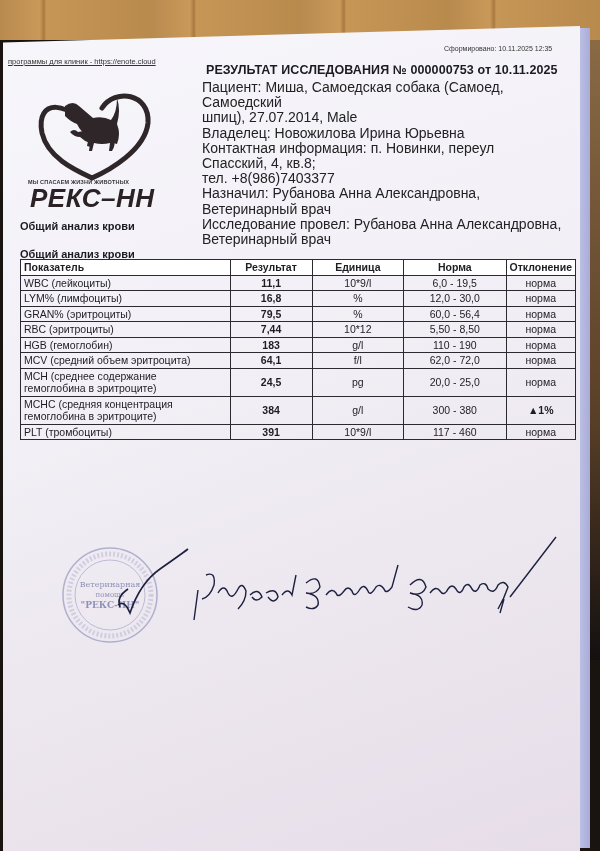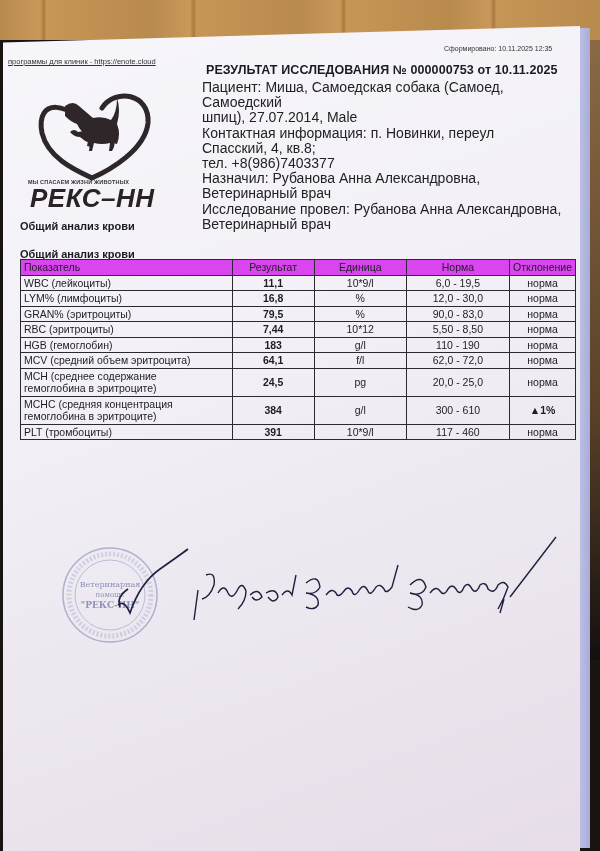--- a/index.html
+++ b/index.html
@@ -36,21 +36,21 @@
     .logo-slogan { left: 28px; top: 179px; font-size: 5.5px; font-weight: bold; color: #333; letter-spacing: 0.2px; }
     .section1 { left: 20px; top: 220px; font-size: 11px; font-weight: bold; }
     .section2 { left: 20px; top: 248px; font-size: 11px; font-weight: bold; }
     table.results {
       position: absolute; left: 20px; top: 259px; width: 556px;
       border-collapse: collapse; font-size: 10.5px; color: #1d1d22;
     }
     table.results th, table.results td {
       border: 1px solid #2a2a30; padding: 1px 3px; line-height: 12.5px;
     }
-    table.results th { font-weight: normal; background: #d946ef; text-align: center; }
+    table.results th { font-weight: bold; background: #ffffff; text-align: center; }
     table.results th.param { text-align: left; }
     table.results td.param { text-align: left; width: 208px; }
     table.results td.result { text-align: center; font-weight: bold; width: 76px; }
     table.results td.unit { text-align: center; width: 86px; }
     table.results td.norm { text-align: center; width: 98px; }
     table.results td.dev { text-align: center; }
     table.results td.dev.flag { font-weight: bold; }
     .stamp {
       position: absolute; left: 60px; top: 545px; width: 100px; height: 100px;
     }
@@ -73,20 +73,21 @@
   <path d="M35 28 q8 -6 14 0 l14 12 q10 -2 18 2 q6 -8 6 -22 q4 12 0 26 q4 10 0 20 l-4 -1 l0 -8 q-8 4 -18 2 l-4 10 l-4 -1 l2 -10 q-8 -3 -12 -12 q-6 -2 -12 -8 z" fill="#2f2629"></path>
   <path d="M40 54 q4 -4 8 0 q8 -2 16 2 q8 -1 14 -3 q6 2 10 -2 q2 6 -4 8 q2 8 -2 14 l-3 0 l1 -8 q-8 2 -16 0 l-2 8 l-3 0 l1 -8 q-6 -2 -10 -6 q-6 0 -10 -5 z" fill="#2f2629"></path>
 </svg>
 <div class="abs logo-text">РЕКС–НН</div>
 <div class="abs logo-slogan">МЫ СПАСАЕМ ЖИЗНИ ЖИВОТНЫХ</div>
 
 <div class="abs title">РЕЗУЛЬТАТ ИССЛЕДОВАНИЯ № 000000753 от 10.11.2025</div>
 <div class="abs info">
   <div>Пациент: Миша, Самоедская собака (Самоед, Самоедский</div>
   <div>шпиц), 27.07.2014, Male</div>
+  <div>Владелец: Новожилова Ирина Юрьевна</div>
   <div>Контактная информация: п. Новинки, переул Спасский, 4, кв.8;</div>
   <div>тел. +8(986)7403377</div>
   <div>Назначил: Рубанова Анна Александровна, Ветеринарный врач</div>
   <div>Исследование провел: Рубанова Анна Александровна,</div>
   <div>Ветеринарный врач</div>
 </div>
 
 <div class="abs section1">Общий анализ крови</div>
 <div class="abs section2">Общий анализ крови</div>
 
@@ -112,21 +113,21 @@
       <td class="param"><span>LYM% (лимфоциты)</span></td>
       <td class="result">16,8</td>
       <td class="unit">%</td>
       <td class="norm">12,0 - 30,0</td>
       <td class="dev">норма</td>
     </tr>
     <tr>
       <td class="param"><span>GRAN% (эритроциты)</span></td>
       <td class="result">79,5</td>
       <td class="unit">%</td>
-      <td class="norm">90,0 - 83,0</td>
+      <td class="norm">60,0 - 56,4</td>
       <td class="dev">норма</td>
     </tr>
     <tr>
       <td class="param"><span>RBC (эритроциты)</span></td>
       <td class="result">7,44</td>
       <td class="unit">10*12</td>
       <td class="norm">5,50 - 8,50</td>
       <td class="dev">норма</td>
     </tr>
     <tr>
@@ -153,21 +154,21 @@
       <td class="norm">20,0 - 25,0</td>
       <td class="dev">норма</td>
     </tr>
     <tr>
       <td class="param">
           <div>MCHC (средняя концентрация</div>
           <div>гемоглобина в эритроците)</div>
         </td>
       <td class="result">384</td>
       <td class="unit">g/l</td>
-      <td class="norm">300 - 610</td>
+      <td class="norm">300 - 380</td>
       <td class="dev flag">▲1%</td>
     </tr>
     <tr>
       <td class="param"><span>PLT (тромбоциты)</span></td>
       <td class="result">391</td>
       <td class="unit">10*9/l</td>
       <td class="norm">117 - 460</td>
       <td class="dev">норма</td>
     </tr>
   </tbody>

